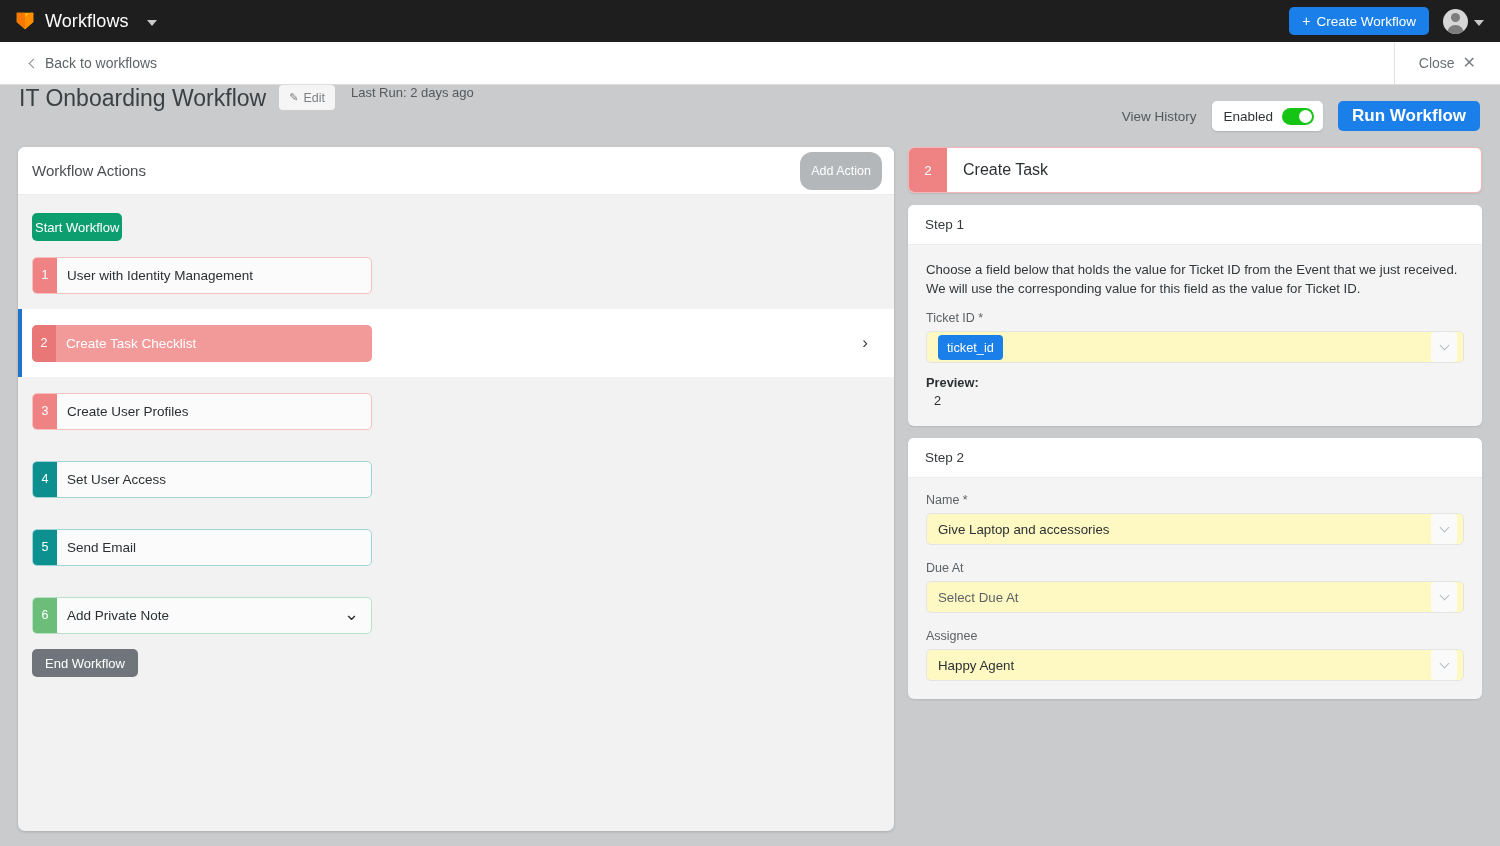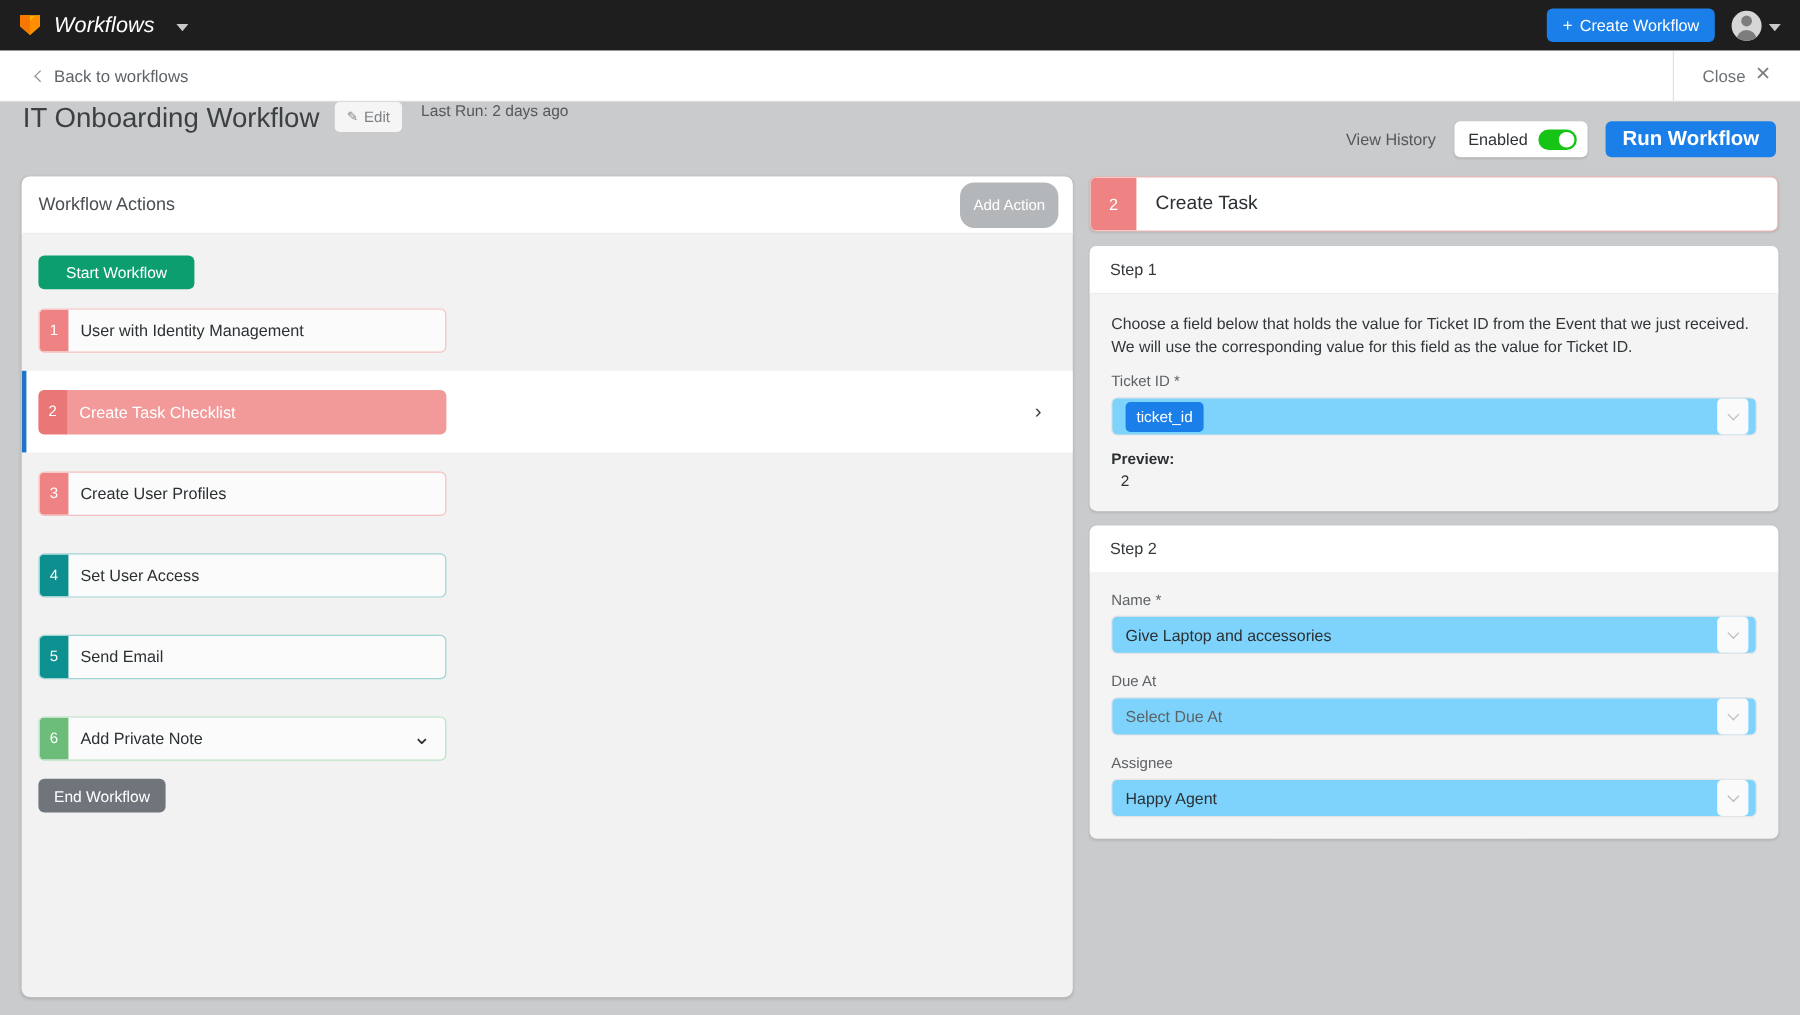--- a/index.html
+++ b/index.html
@@ -9,21 +9,21 @@
     background: #c9cbcd;
     overflow: hidden;
   }
 
   
   .topbar {
     height: 42px; background: #1e1e1e;
     display: flex; align-items: center; padding: 0 12px 0 14px;
     position: relative;
   }
-  .brand { display: flex; align-items: center; gap: 9px; font-style: italic; }
+  .brand { display: flex; align-items: center; gap: 9px; }
   .logo { width: 22px; height: 22px; display: block; }
   .brand-title { color: #ffffff; font-size: 18px; letter-spacing: .1px; }
   .caret-down {
     width: 0; height: 0; border-left: 5px solid transparent;
     border-right: 5px solid transparent; border-top: 6px solid #c9c9c9;
     margin-left: 9px; margin-top: 3px;
   }
   .topbar-right {
     margin-left: auto; display: flex; align-items: center; gap: 14px;
   }
@@ -115,21 +115,21 @@
   .lp-title { font-size: 15px; color: #4a4f53; }
   .btn-add-action {
     margin-left: auto; background: #b4b7ba; color: #ffffff; border: none;
     border-radius: 12px; height: 38px; padding: 0 11px; font-size: 12.5px;
     cursor: pointer; font-family: "Liberation Sans", sans-serif;
   }
   .lp-body { flex: 1; padding: 18px 0 0 0; }
 
   .btn-start {
     margin-left: 14px; background: #0d9e70; color: #fff; border: none;
-    border-radius: 5px; height: 28px; padding: 0 23px; font-size: 13px;
+    border-radius: 5px; height: 28px; padding: 0 3px; font-size: 13px;
     cursor: pointer; font-family: "Liberation Sans", sans-serif;
   }
   .btn-end {
     margin-left: 14px; background: #6f757b; color: #fff; border: none;
     border-radius: 5px; height: 28px; padding: 0 13px; font-size: 13px;
     cursor: pointer; font-family: "Liberation Sans", sans-serif;
   }
 
   .action-row {
     height: 68px; display: flex; align-items: center; padding-left: 14px;
@@ -187,21 +187,21 @@
   }
   .card-head {
     background: #ffffff; height: 40px; display: flex; align-items: center;
     padding-left: 17px; font-size: 13.5px; color: #34393c;
     border-bottom: 1px solid #ededed;
   }
   .card-body { padding: 15px 18px 18px 18px; }
   .desc { font-size: 13.2px; color: #32373a; line-height: 1.45; margin-bottom: 13px; }
   .field-label { font-size: 12.5px; color: #5c6266; margin-bottom: 6px; }
   .select-box {
-    background: #7dd3fc; border: 1px solid #e4e4e4; border-radius: 5px;
+    background: #fef9c3; border: 1px solid #e4e4e4; border-radius: 5px;
     height: 32px; display: flex; align-items: center; padding: 0 6px 0 11px;
     cursor: pointer;
   }
   .select-value { font-size: 13.3px; color: #2b3033; }
   .select-value.placeholder { color: #5d6367; }
   .token {
     background: #1a7fe8; color: #ffffff; border-radius: 4px;
     padding: 5px 9px; font-size: 12.8px;
   }
   .sel-caret {

